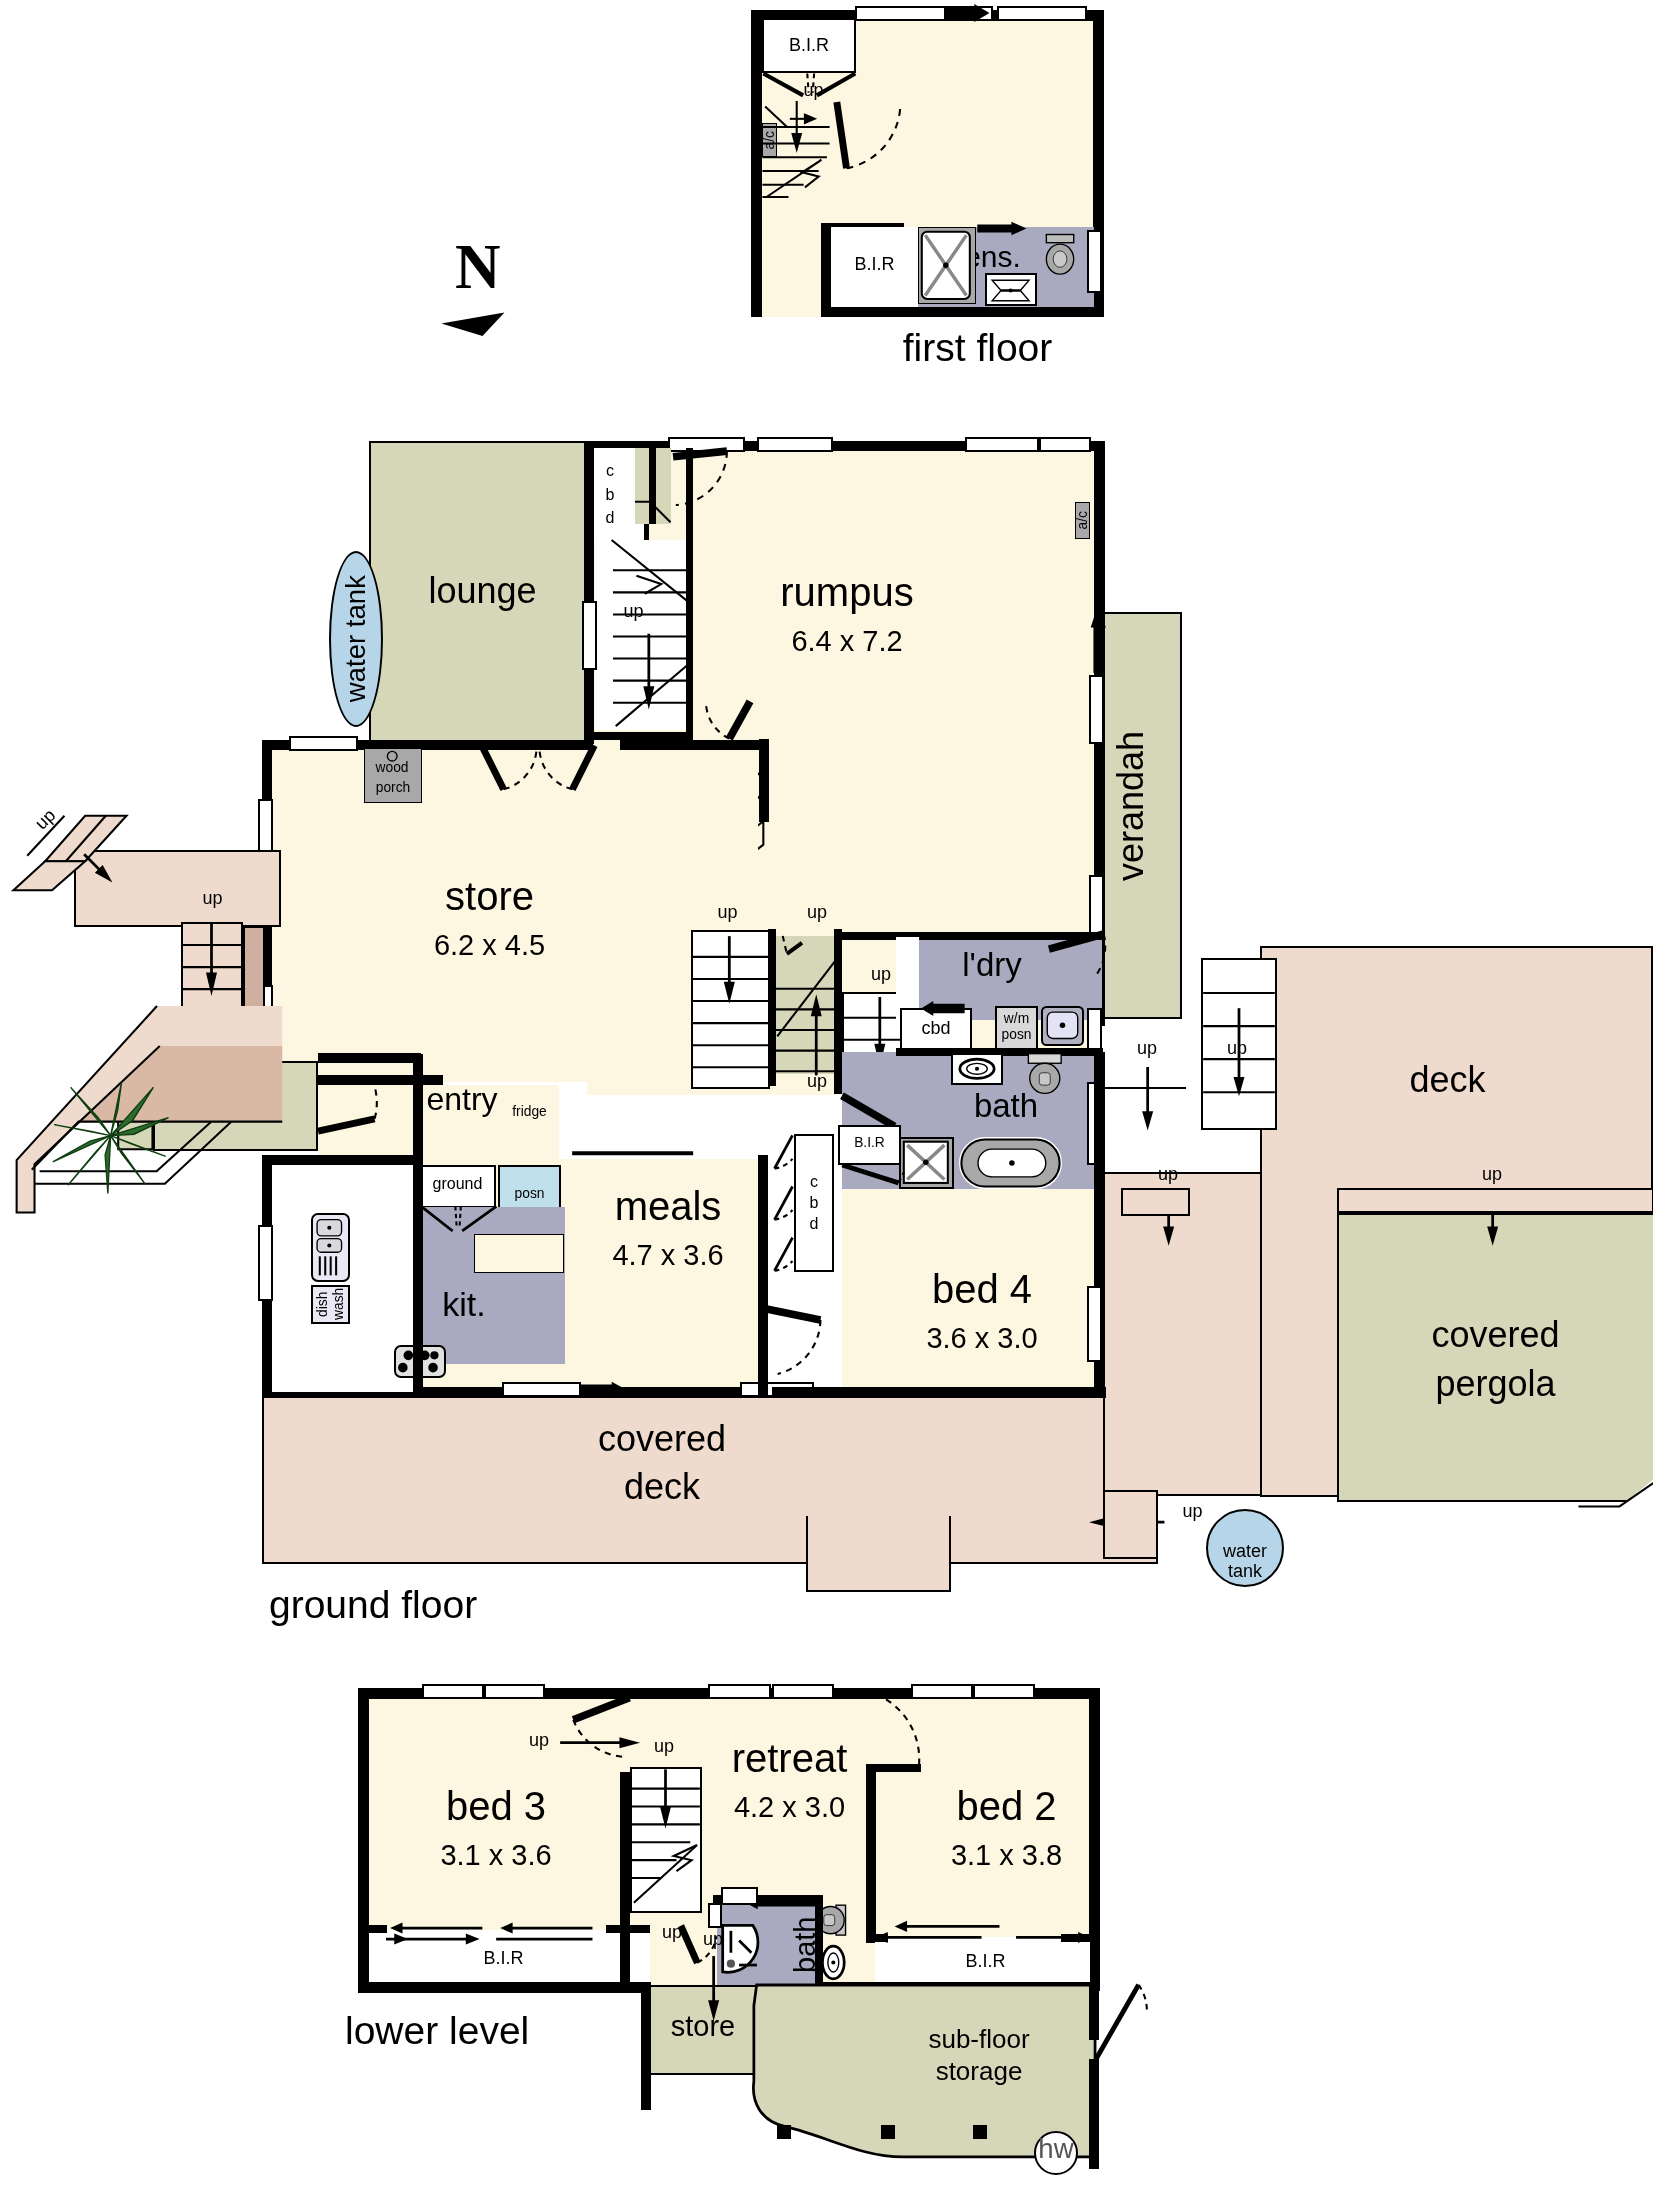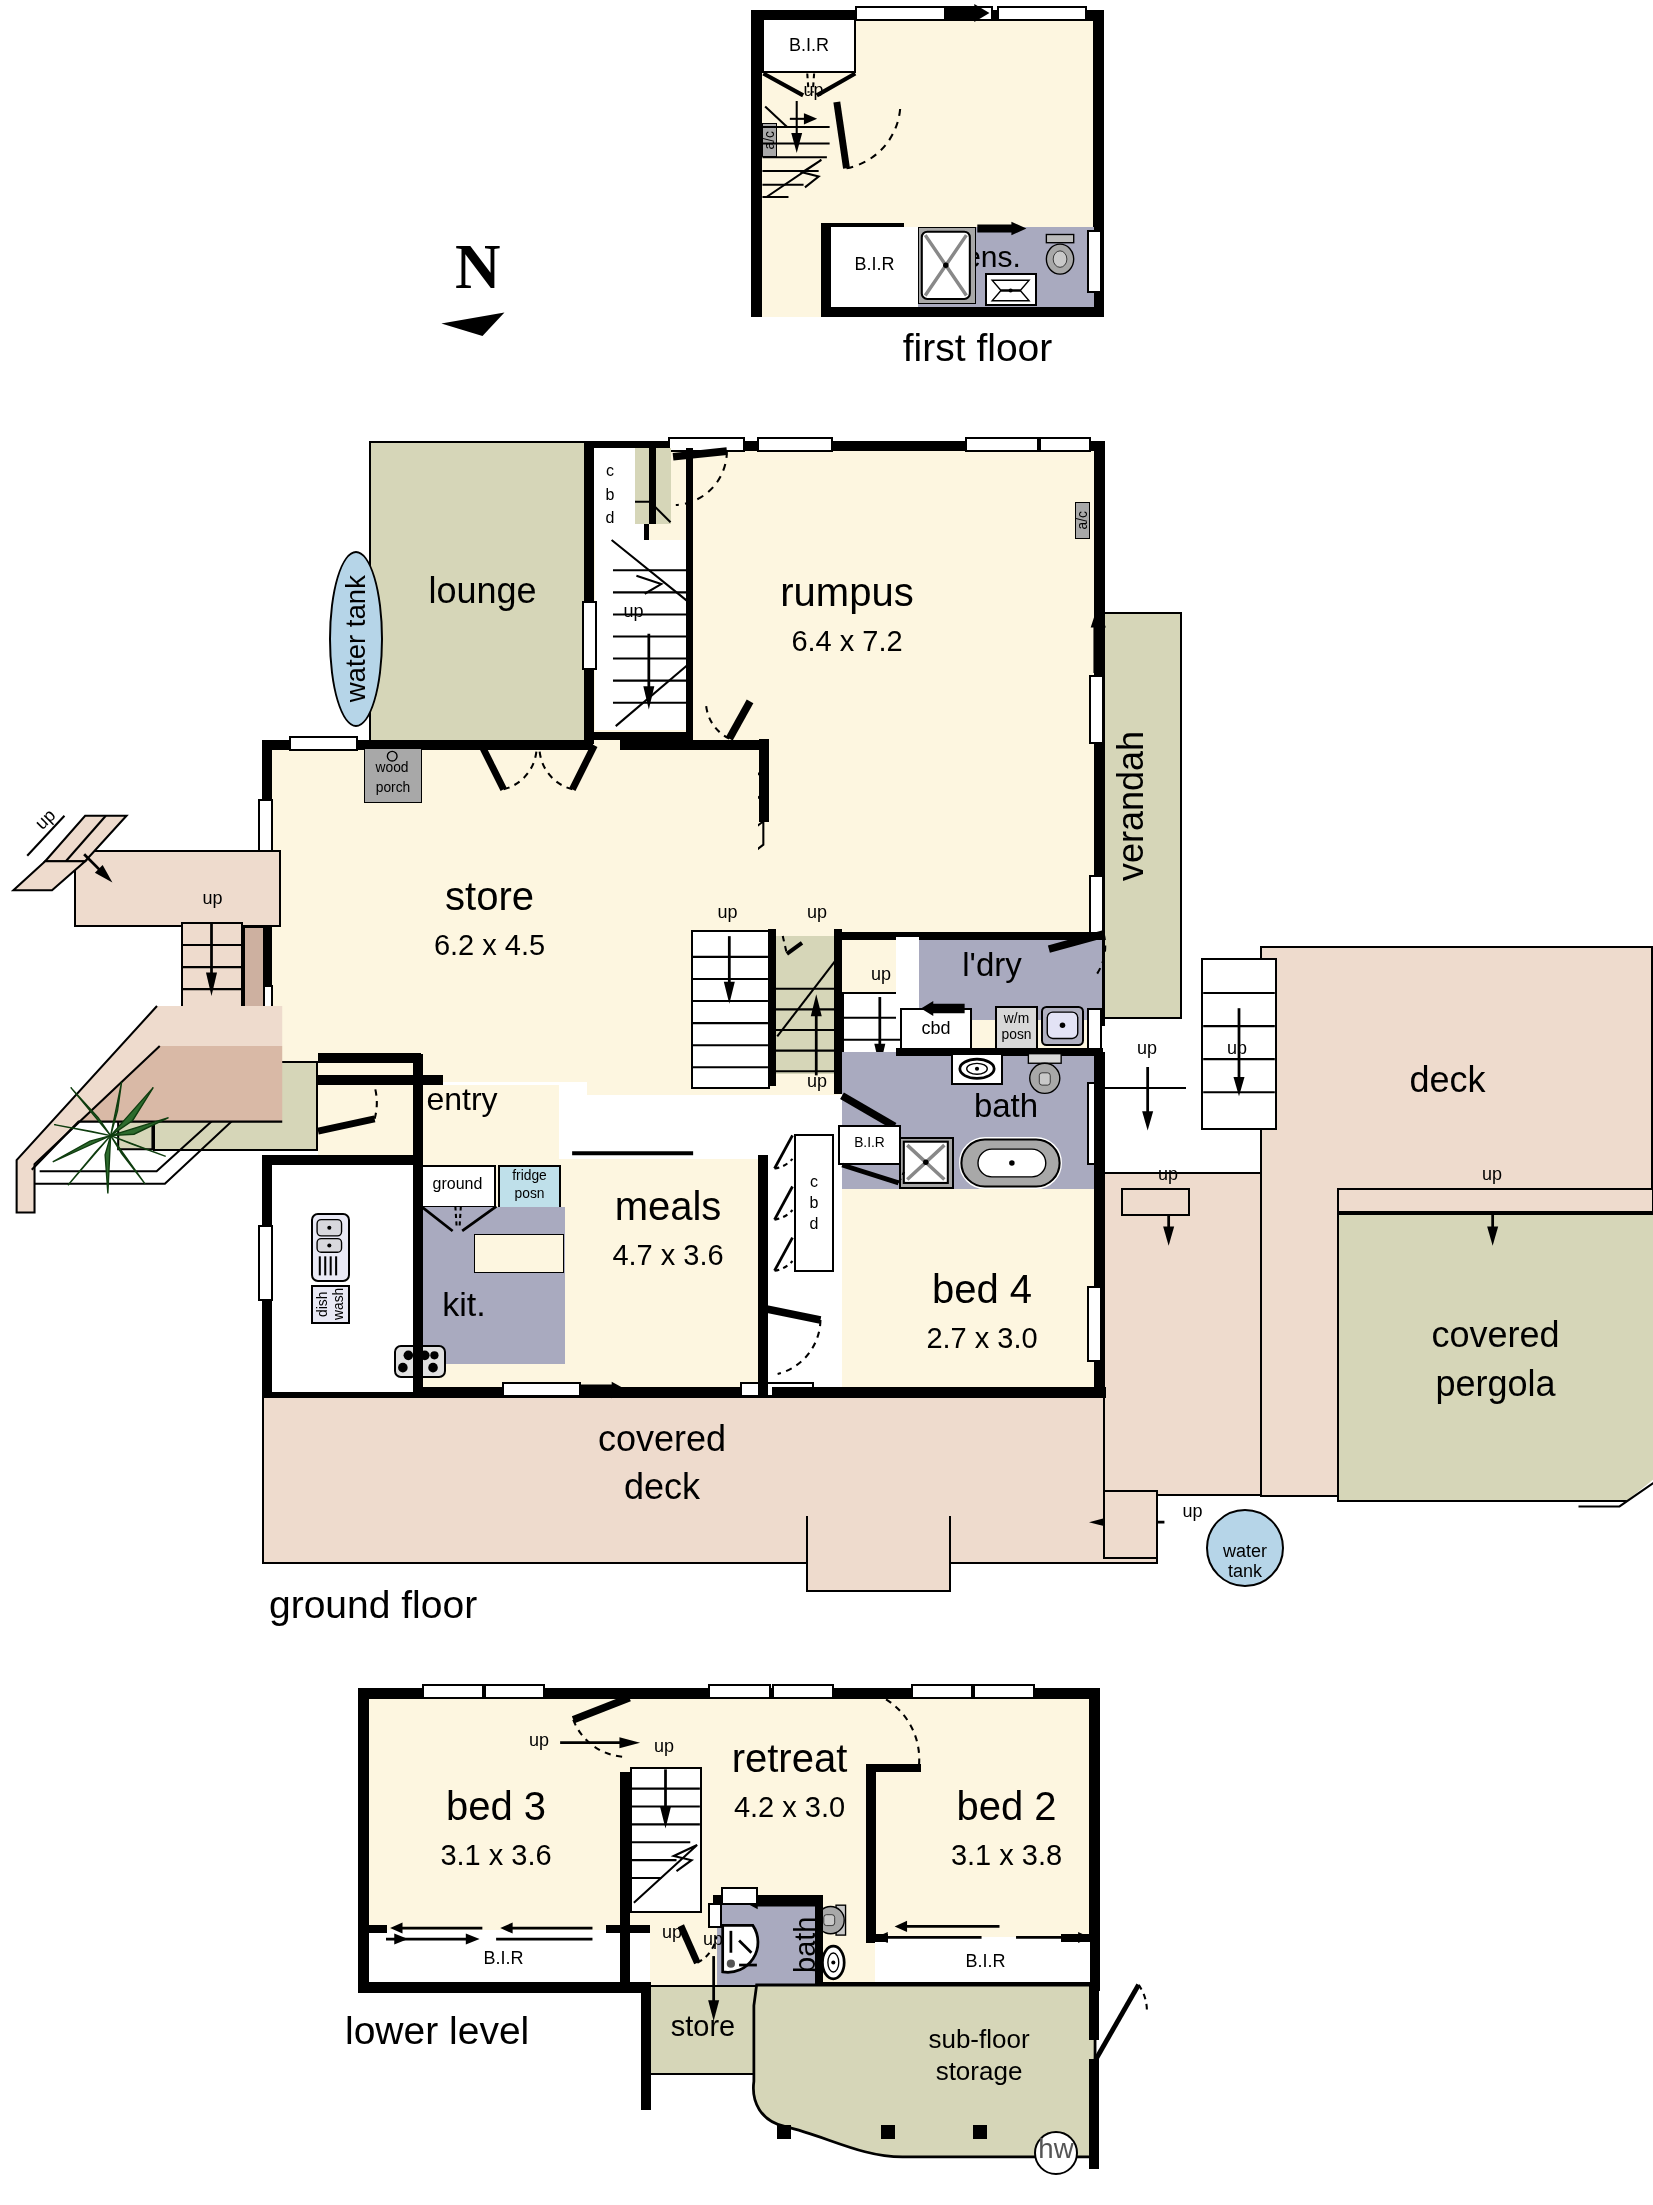--- a/index.html
+++ b/index.html
@@ -369,21 +369,21 @@
     <div class="wall" style="left:262px;top:1155px;width:9.6px;height:241px;"></div>
     <div class="wall" style="left:262px;top:1155px;width:159px;height:9.6px;"></div>
     <div class="wall" style="left:262px;top:1387px;width:510px;height:11px;"></div>
     <div class="wall" style="left:413px;top:1054px;width:9.6px;height:110px;"></div>
     <div class="wall" style="left:318px;top:1053px;width:103px;height:9.6px;"></div>
 
     <div class="abs" style="left:272px;top:1165px;width:147px;height:227px;background:#fff;"></div>
     <div class="abs" style="left:419px;top:1165px;width:77px;height:43px;background:#fff;border:2.1px solid #000;"></div>
     <div class="lbl tiny" style="left:419px;top:1176px;width:77px;">ground</div>
     <div class="abs" style="left:498px;top:1165px;width:63px;height:45px;background:#bfe0ea;border:2.1px solid #000;"></div>
-    <div class="lbl mini" style="left:498px;top:1169px;width:63px;">fridge</div>
+    <div class="lbl mini" style="left:498px;top:1105px;width:63px;">fridge</div>
     <div class="lbl mini" style="left:498px;top:1187px;width:63px;">posn</div>
 
     <div class="abs kitfill" style="left:419px;top:1207px;width:146px;height:157px;"></div>
     <div class="abs" style="left:474px;top:1234px;width:90px;height:39px;background:#fdf6e0;border:1.4px solid #000;"></div>
     <div class="lbl name" style="left:419px;top:1287px;width:90px;font-size:34px;">kit.</div>
 
     <div class="abs" style="left:311px;top:1213px;width:39px;height:69px;background:#e9e9f5;border:2.1px solid #000;border-radius:6.9px;">
       <svg width="34" height="65" style="left:0;top:0;" viewBox="0 0 50 94">
         <rect x="6" y="6" width="36" height="24" rx="6" fill="#d8d8dd" stroke="#000" stroke-width="2"></rect>
         <circle cx="24" cy="18" r="3" fill="#000"></circle>
@@ -539,21 +539,21 @@
     </div>
     <div class="win" style="left:1087px;top:1082px;width:15px;height:83px;"></div>
 
     <svg width="76" height="76" style="left:842px;top:1093px;" viewBox="0 0 110 110">
       <path d="M0,4 L76,48" stroke="#000" stroke-width="11" fill="none"></path>
       <path d="M76,48 A76,76 0 0 1 14,98" stroke="#000" stroke-width="3" stroke-dasharray="9,8" fill="none"></path>
     </svg>
 
     <div class="room" style="left:842px;top:1189px;width:260px;height:204px;"></div>
     <div class="lbl name" style="left:882px;top:1268px;width:200px;font-size:40px;">bed 4</div>
-    <div class="lbl dim" style="left:882px;top:1323px;width:200px;">2.7 x 3.0</div>
+    <div class="lbl dim" style="left:882px;top:1323px;width:200px;">3.6 x 3.0</div>
     <div class="wall" style="left:1094px;top:1052px;width:11px;height:345px;"></div>
     <div class="wall" style="left:772px;top:1387px;width:334px;height:11px;"></div>
     <div class="win" style="left:1087px;top:1286px;width:15px;height:76px;"></div>
 
     <div class="abs" style="left:838px;top:1125px;width:63px;height:40px;background:#fff;border:2.1px solid #000;"></div>
     <div class="lbl mini" style="left:838px;top:1136px;width:63px;">B.I.R</div>
 
     <div class="abs" style="left:794px;top:1134px;width:40px;height:138px;background:#fff;border:2.1px solid #000;"></div>
     <div class="lbl tiny" style="left:794px;top:1174px;width:40px;">c</div>
     <div class="lbl tiny" style="left:794px;top:1195px;width:40px;">b</div>

